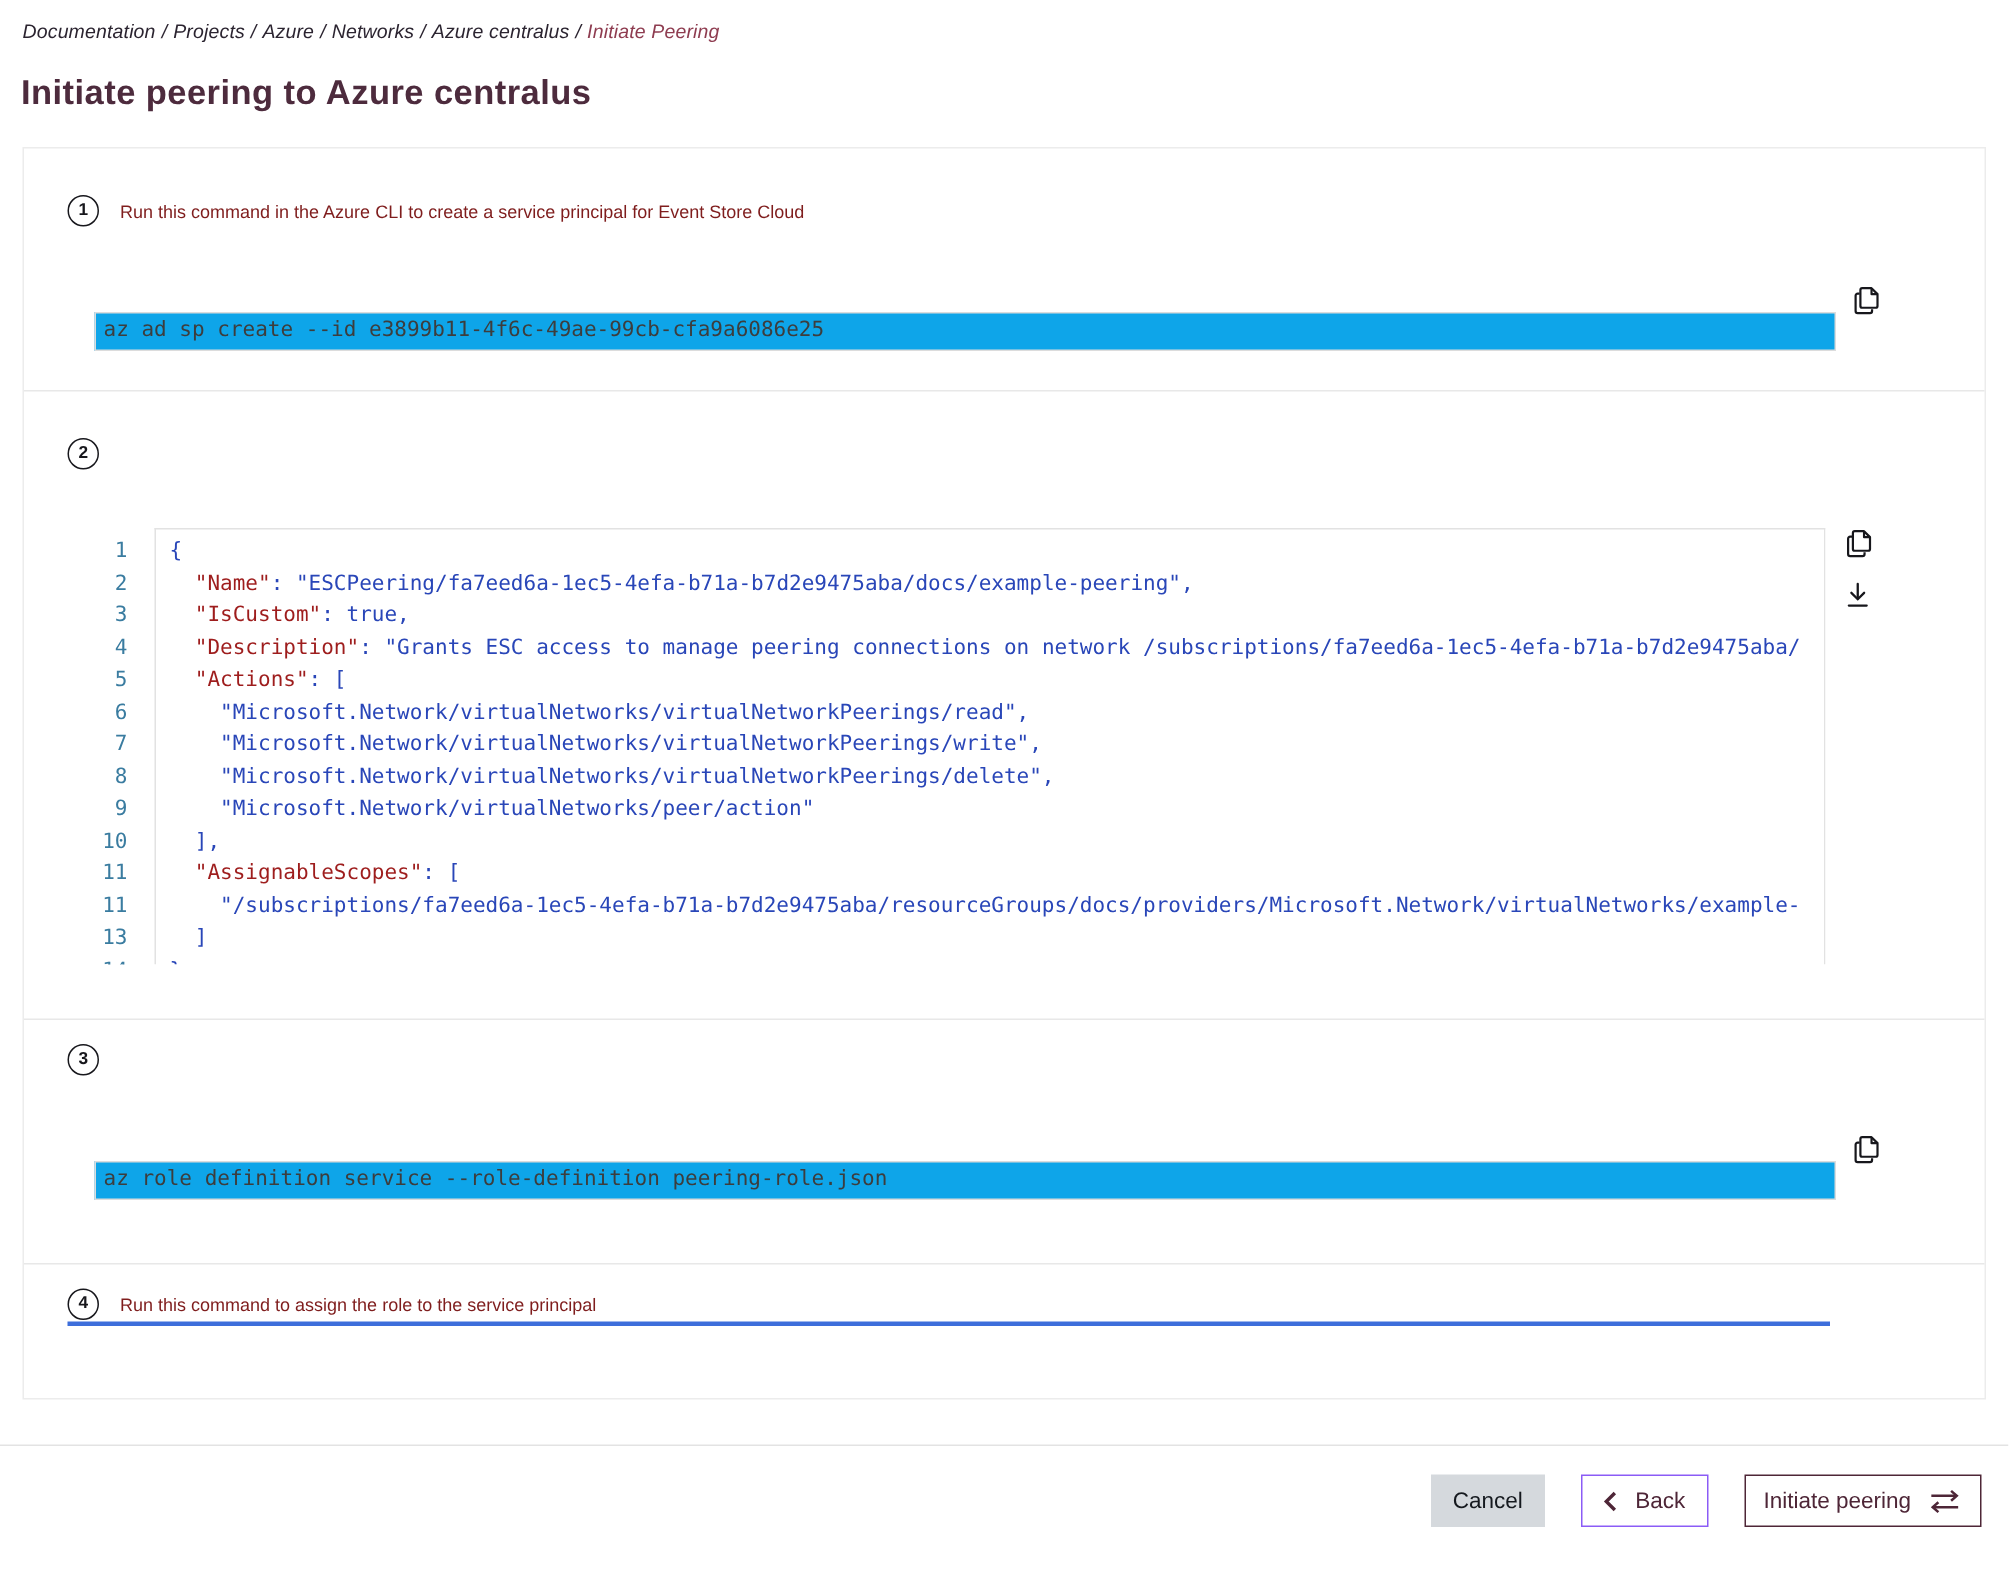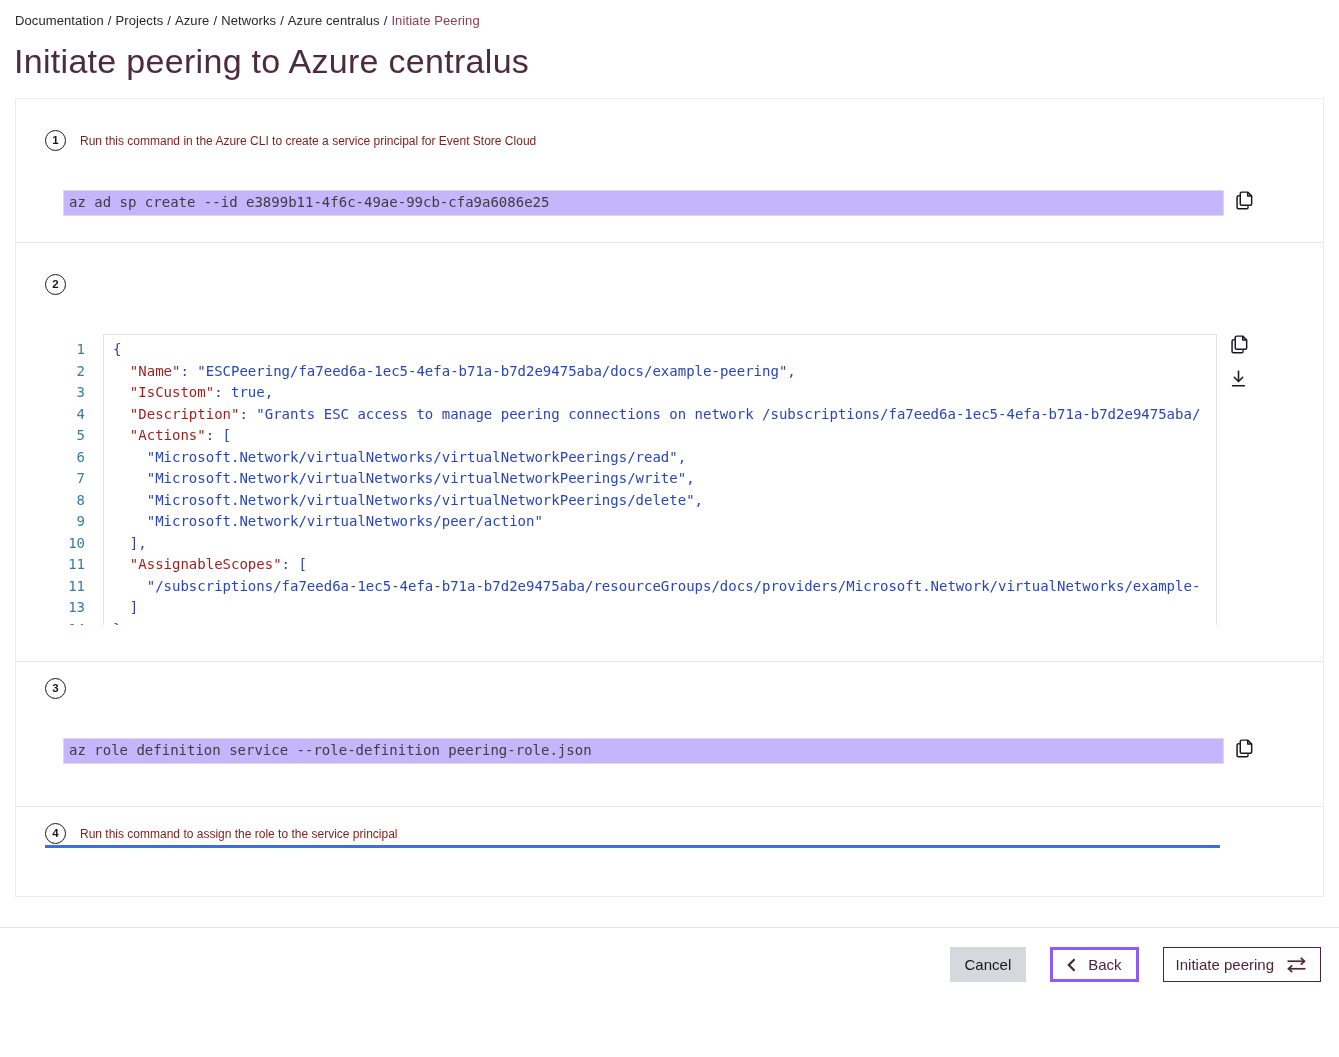--- a/index.html
+++ b/index.html
@@ -3,49 +3,49 @@
 <meta charset="utf-8">
 <style>
   * { box-sizing: border-box; }
   html,body { margin:0; padding:0; }
   body {
     width:1339px; height:1057px; overflow:hidden;
     background:#ffffff; color:#1c1c22;
     font-family:"Liberation Sans", sans-serif;
   }
   
-  .breadcrumb { padding:13px 15px 0 15px; font-size:13px; color:#2b2430; letter-spacing:.1px; }
+  .breadcrumb { padding:13px 15px 0 15px; font-size:13px; color:#2b2430; letter-spacing:.1px;font-style:italic; }
   .crumb { color:#2b2430; text-decoration:none; }
   .sep { margin:0 4px; color:#2b2430; }
   .crumb.current { color:var(--breadcrumb-active); }
   
-  .page-title { margin:16px 0 0 14px; font-size:34px; line-height:34px; font-weight:400; color:var(--title); letter-spacing:.3px; }
+  .page-title { margin:16px 0 0 14px; font-size:23px; line-height:34px; font-weight:700; color:var(--title); letter-spacing:.3px; }
   
   .card { margin:20px 15px 0 15px; border:1px solid #ececec; background:#fff; }
   .step { padding:31px 29px 26px 29px; }
   .step + .step { border-top:1px solid #e8e8e8; }
   .step-1 { padding:31px 29px 26px 29px; }
   .step-2 { padding:31px 29px 36px 29px; }
   .step-3 { padding:16px 29px 42px 29px; }
   .step-4 { padding:16px 29px 48px 29px; }
   .step-header { display:flex; align-items:center; gap:14px; }
   .step-circle {
     width:21px; height:21px; flex:0 0 auto;
     border:1.5px solid #17171c; border-radius:50%;
     display:inline-flex; align-items:center; justify-content:center;
     font-size:11.5px; font-weight:700; color:#17171c; line-height:1;
   }
   .step-label { font-size:12px; color:#7f1d1d; }
   
   .command-row { display:flex; align-items:flex-start; gap:11px; margin:39px 40px 0 18px; }
   .command-box {
-    flex:1; border:1px solid #dcdcdc; background:#c4b5fd;
+    flex:1; border:1px solid #dcdcdc; background:#0ea5e9;
     padding:3px 5px 4px 5px;
     font-family:"DejaVu Sans Mono", monospace; font-size:14px; line-height:17px;
-    color:#3d3d3d; white-space:pre; overflow:hidden;
+    color:#3d3d3d; white-space:pre; overflow:hidden;margin-top:18px;
   }
   .icon-btn { background:none; border:none; padding:0; margin:0; cursor:pointer; color:#17171c; display:flex; }
   
   .editor-row { display:flex; align-items:flex-start; gap:13px; margin:39px 40px 0 18px; }
   .code-editor {
     flex:1; display:flex; height:291px; overflow:hidden;
     font-family:"DejaVu Sans Mono", monospace; font-size:14px; line-height:21.5px;
   }
   .gutter { width:40px; flex:0 0 auto; padding:5px 18px 0 0; text-align:right; color:var(--gutter); }
   .gutter .ln { height:21.5px; }
@@ -57,21 +57,21 @@
   .code-content .cl { height:21.5px; }
   .code-content .k { color:var(--json-key); }
   .editor-icons { display:flex; flex-direction:column; gap:14px; align-items:flex-start; width:24px; }
   
   .hscrollbar { height:3px; background:var(--scrollbar); margin:1px 74px 0 0; }
   
   .footer-rule { border:none; border-top:1px solid #e3e3e3; margin:30px 0 0 0; }
   .footer { display:flex; justify-content:flex-end; align-items:center; gap:24px; padding:19px 18px 0 0; }
   .btn { height:35px; font-size:15px; font-family:inherit; cursor:pointer; display:inline-flex; align-items:center; }
   .btn-cancel { background:var(--cancel-bg); border:none; color:#15191e; padding:0 15px; }
-  .btn-back { background:#fff; border:3px solid #8b5cf6; color:var(--accent); padding:0 14px; gap:12px; font-weight:500; }
+  .btn-back { background:#fff; border:1px solid #8b5cf6; color:var(--accent); padding:0 14px; gap:12px; font-weight:500; }
   .btn-initiate { background:#fff; border:1px solid var(--accent); color:var(--accent); padding:0 12px; gap:11px; font-weight:500; }
 </style>
 </head>
 <body>
 
 <div class="page">
 
   <nav class="breadcrumb">
     <a href="#" class="crumb">Documentation</a><span class="sep">/</span><a href="#" class="crumb">Projects</a><span class="sep">/</span><a href="#" class="crumb">Azure</a><span class="sep">/</span><a href="#" class="crumb">Networks</a><span class="sep">/</span><a href="#" class="crumb">Azure centralus</a><span class="sep">/</span><span class="crumb current">Initiate Peering</span>
   </nav>

